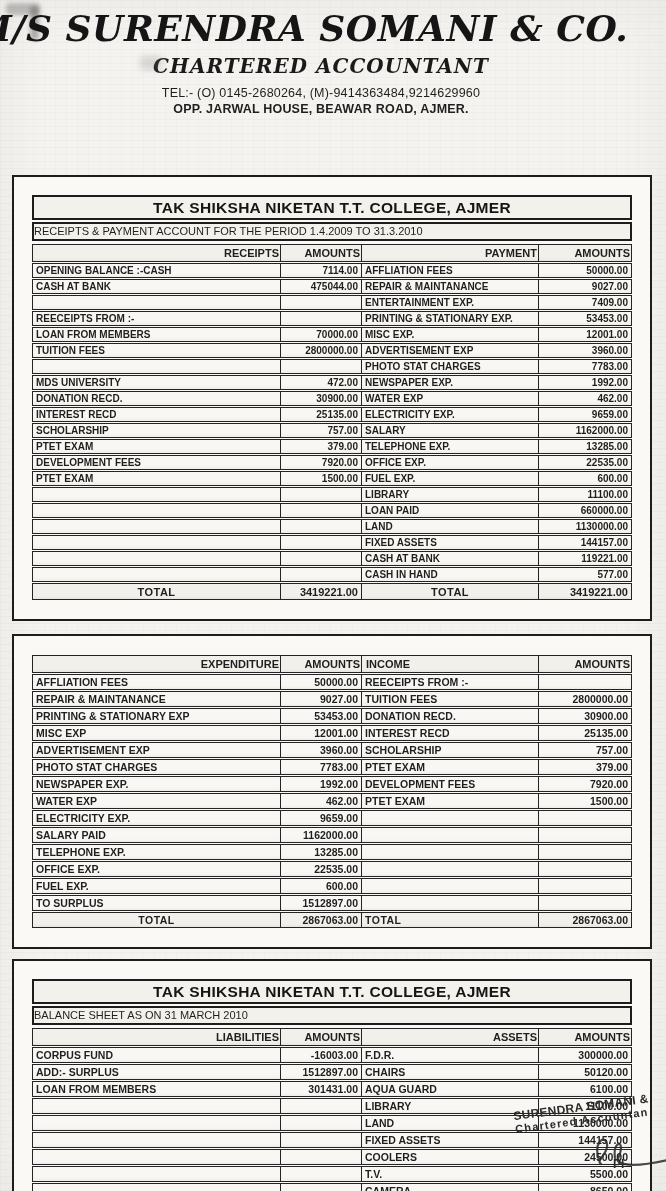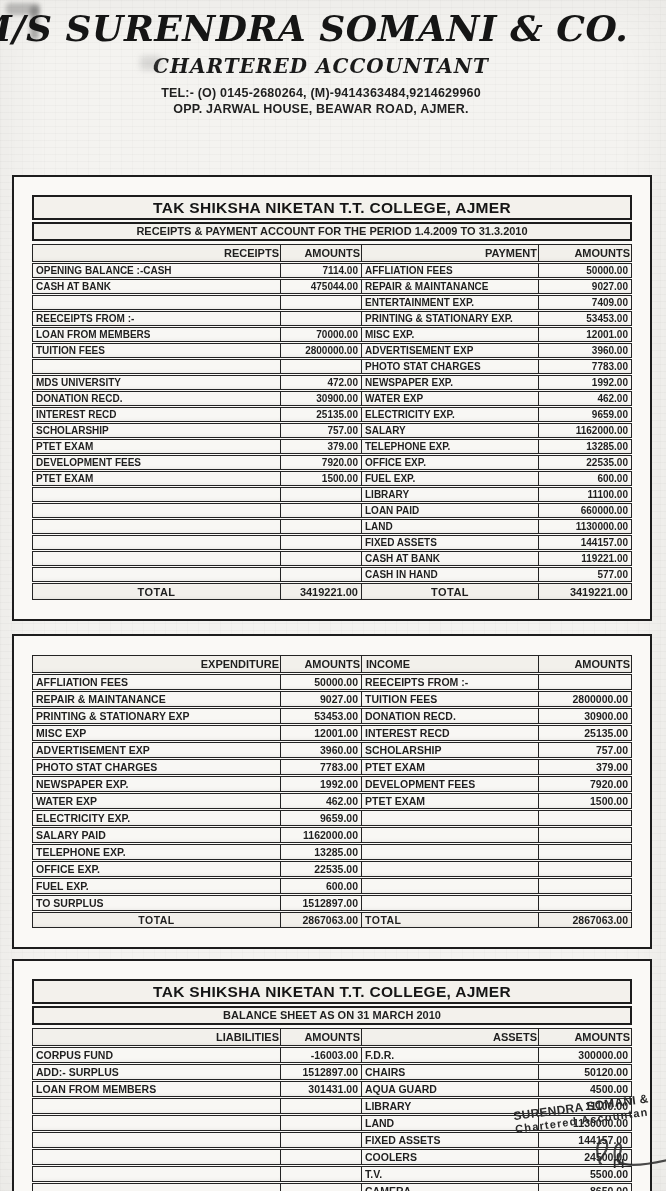--- a/index.html
+++ b/index.html
@@ -18,37 +18,37 @@
   header{padding-top:6px;text-align:center;padding-right:24px;}
   .firm-name{
     font-family:"DejaVu Serif", serif;font-style:italic;font-weight:700;
     font-size:36px;line-height:44px;letter-spacing:.5px;color:#151515;
     transform:translateX(-28px);white-space:nowrap;
   }
   .profession{
     font-family:"DejaVu Serif", serif;font-style:italic;font-weight:700;
     font-size:20px;line-height:24px;letter-spacing:1px;margin-top:4px;color:#1a1a1a;
   }
-  .tel{font-weight:700;font-size:12.5px;line-height:15px;margin-top:8px;letter-spacing:.2px;}
+  .tel{font-weight:400;font-size:12.5px;line-height:15px;margin-top:8px;letter-spacing:.2px;}
   .addr{font-weight:700;font-size:12.5px;line-height:16px;letter-spacing:.2px;}
   
   .tbl-wrap{
     margin:0 14px 0 12px;border:2.5px solid #1d1d1d;padding:18px;background:#faf9f6;
   }
   .s1{margin-top:58px;}
   .s2{margin-top:13px;}
   .s3{margin-top:10px;}
   .tbl-title{
     border:2px solid #1d1d1d;margin-bottom:2px;background:#f3f1ec;
     text-align:center;font-weight:700;font-size:15.5px;line-height:19px;padding:1px 0;
     letter-spacing:.3px;color:#151515;
   }
   .tbl-subtitle{
     border:2px solid #1d1d1d;margin-bottom:2px;background:#f3f1ec;
-    text-align:center;font-weight:700;font-size:11px;line-height:13px;padding:1px 0;
+    font-weight:400;font-size:11px;line-height:13px;padding:1px 0;
   }
   table.acct{width:100%;border-collapse:separate;border-spacing:0 1px;table-layout:fixed;}
   col.c1{width:41.5%;} col.c2{width:13.5%;} col.c3{width:29.5%;} col.c4{width:15.5%;}
   .acct th,.acct td{
     border:1.6px solid #242424;border-left:none;background:#f8f7f4;
     font-weight:700;overflow:hidden;white-space:nowrap;
     box-shadow:inset 0 -3px 4px -3px rgba(0,0,0,.09);
   }
   .acct th:first-child,.acct td:first-child{border-left:1.6px solid #242424;}
   .acct th{font-size:11px;line-height:13px;height:14px;text-align:right;background:#f2f0eb;}
@@ -383,21 +383,21 @@
           <tr>
             <td class="lbl">ADD:- SURPLUS</td>
             <td class="amt">1512897.00</td>
             <td class="lbl">CHAIRS</td>
             <td class="amt">50120.00</td>
           </tr>
           <tr>
             <td class="lbl">LOAN FROM MEMBERS</td>
             <td class="amt">301431.00</td>
             <td class="lbl">AQUA GUARD</td>
-            <td class="amt">4500.00</td>
+            <td class="amt">6100.00</td>
           </tr>
           <tr>
             <td class="lbl"></td>
             <td class="amt"></td>
             <td class="lbl">LIBRARY</td>
             <td class="amt">11100.00</td>
           </tr>
           <tr>
             <td class="lbl"></td>
             <td class="amt"></td>

